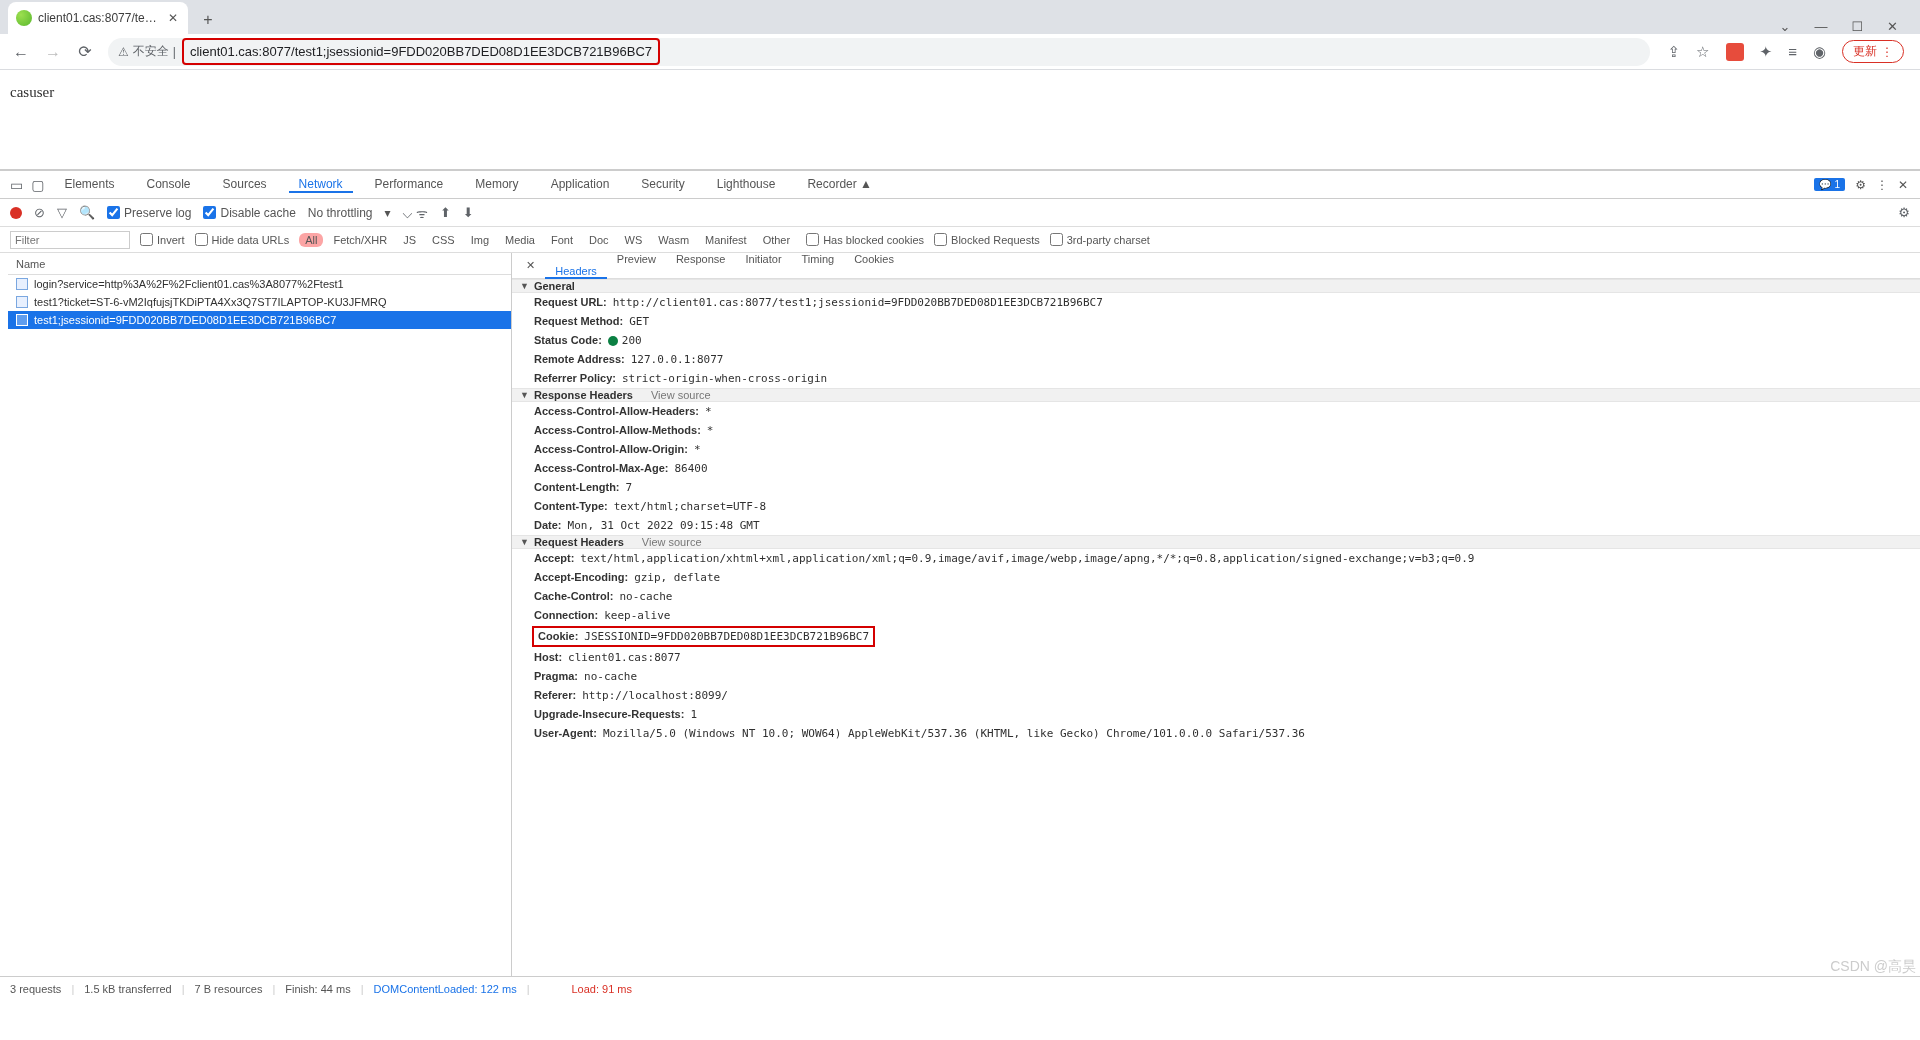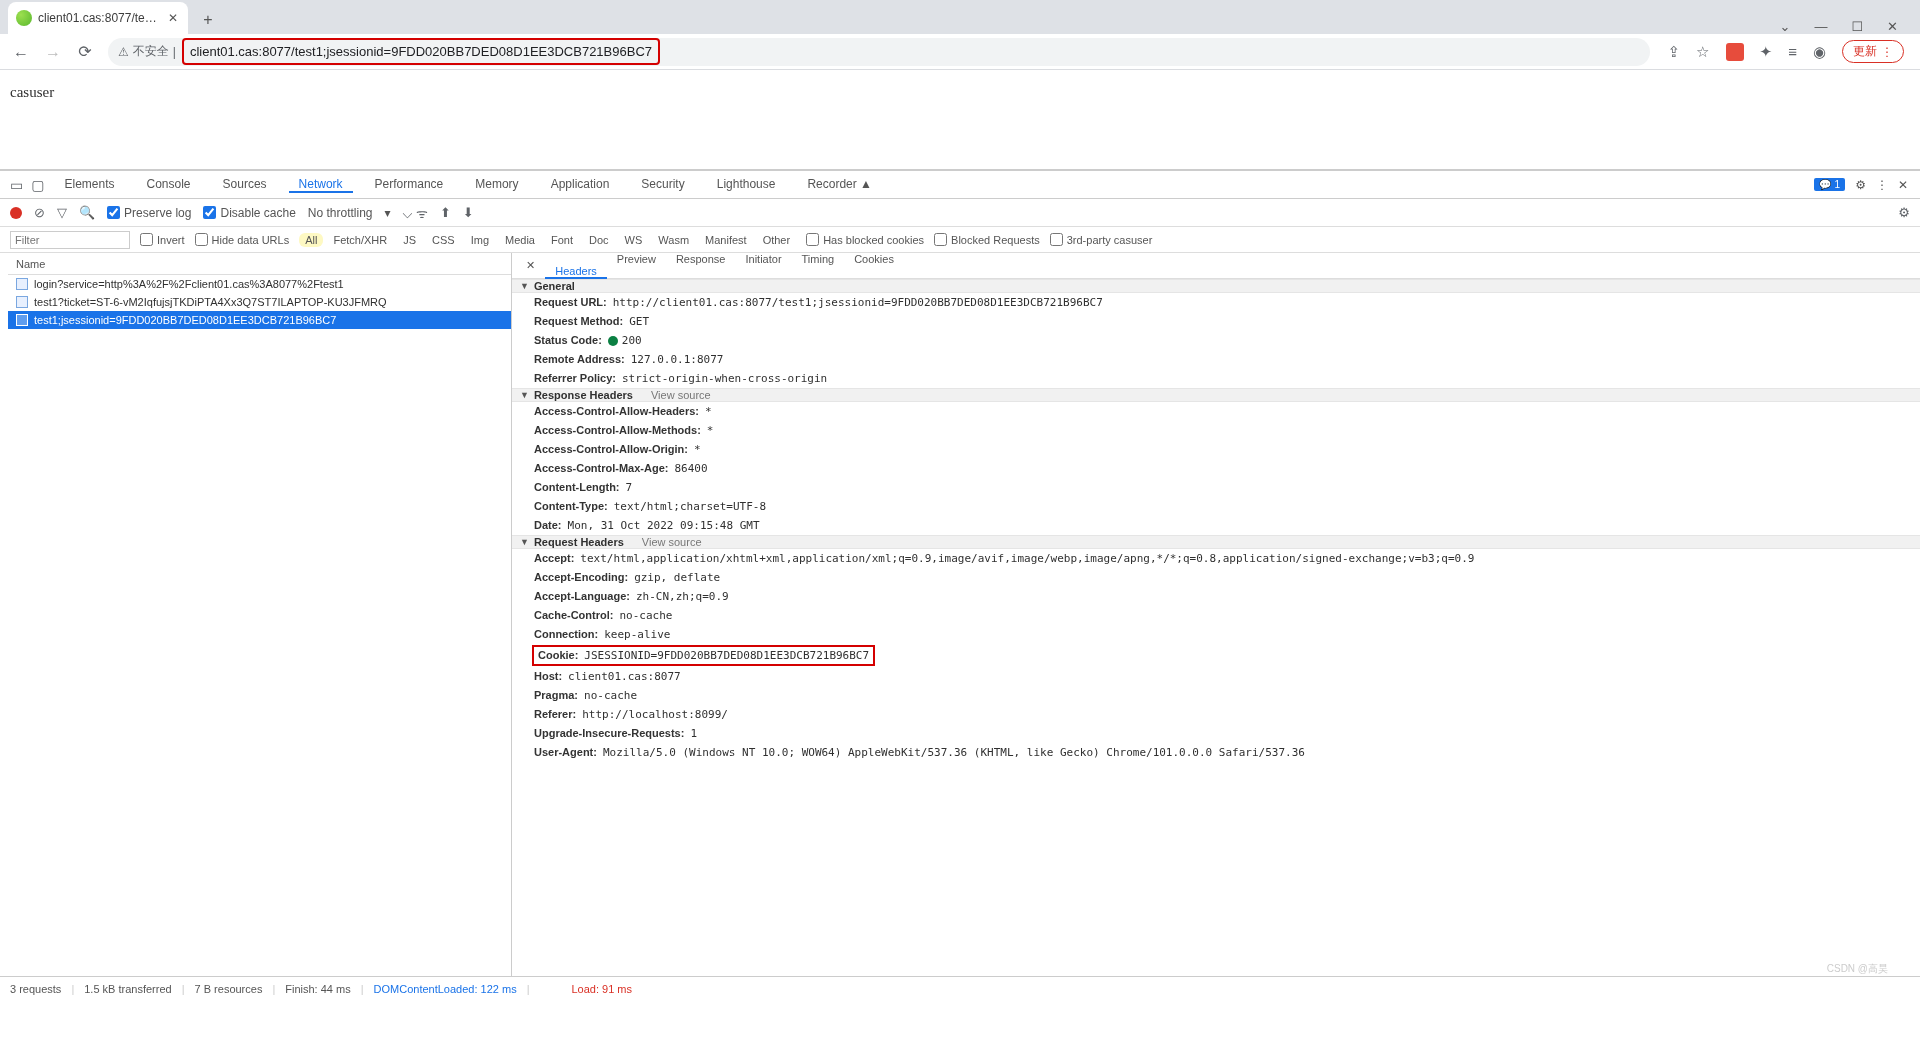--- a/index.html
+++ b/index.html
@@ -38,21 +38,21 @@
 
 .net-toolbar { height: 28px; display: flex; align-items: center; gap: 12px; padding: 0 10px; border-bottom: 1px solid #ddd; font-size: 12px; color: #555; }
 .rec-dot { width: 12px; height: 12px; background: #d93025; border-radius: 50%; }
 .tb-ic { color: #5f6368; font-size: 13px; }
 .chk { display: flex; align-items: center; gap: 4px; }
 .chk input { accent-color: #1a73e8; }
 
 .filter-bar { height: 26px; display: flex; align-items: center; gap: 10px; padding: 0 10px; border-bottom: 1px solid #ddd; font-size: 11px; color: #555; }
 .filter-input { width: 120px; height: 18px; border: 1px solid #ccc; padding: 0 4px; font-size: 11px; color: #888; }
 .pill { padding: 1px 6px; border-radius: 6px; }
-.pill.active { background: #fef9c3; }
+.pill.active { background: #fca5a5; }
 
 .net-body { flex: 1; display: flex; overflow: hidden; }
 
 .req-list { width: 504px; border-right: 1px solid #ccc; display: flex; flex-direction: column; font-size: 11px; margin-left: 8px; }
 .req-header { height: 22px; display: flex; align-items: center; padding: 0 8px; border-bottom: 1px solid #ddd; color: #555; font-weight: 400; }
 .req-row { height: 18px; display: flex; align-items: center; padding: 0 8px; gap: 6px; white-space: nowrap; overflow: hidden; }
 .req-row.selected { background: #1a73e8; color: #fff; }
 .doc-ic { width: 12px; height: 12px; border: 1px solid #7aa7e0; background: #e8f0fe; }
 .req-row.selected .doc-ic { border-color: #fff; background: rgba(255,255,255,.3); }
 
@@ -68,21 +68,21 @@
 .kv { padding: 3px 12px 3px 22px; display: flex; gap: 6px; font-family: Consolas, monospace; font-size: 11px; }
 .kv .k { font-family: "Segoe UI", Arial, sans-serif; font-weight: bold; color: #333; }
 .kv .v { color: #303030; white-space: pre-wrap; word-break: break-all; }
 .status-dot { width: 10px; height: 10px; background: #0b8043; border-radius: 50%; display: inline-block; margin-right: 4px; vertical-align: middle; }
 .cookie-hl { outline: 2px solid #d40000; padding: 2px 4px; display: inline-flex; gap: 6px; }
 
 .status-bar { height: 24px; border-top: 1px solid #ccc; display: flex; align-items: center; font-size: 11px; color: #555; padding: 0 10px; gap: 10px; }
 .status-bar .sep { color: #ccc; }
 .dcl { color: #1a73e8; }
 .load { color: #d93025; padding-left: 32px; }
-.watermark { position: absolute; right: 32px; bottom: 0; font-size: 10px; color: #ccc; }
+.watermark { position: absolute; right: 4px; bottom: 0; font-size: 14px; color: #ccc; }
 </style>
 </head>
 <body>
 
 <div class="chrome-top">
   <div class="tab-strip">
     <div class="tab">
       <span class="favicon"></span>
       <span class="title">client01.cas:8077/test1;jsessio</span>
       <span class="close">✕</span>
@@ -201,21 +201,21 @@
     <label class="chk">
         <input type="checkbox" style="">
         <span>Has blocked cookies</span>
       </label>
     <label class="chk">
         <input type="checkbox" style="">
         <span>Blocked Requests</span>
       </label>
     <label class="chk">
         <input type="checkbox" style="">
-        <span>3rd-party casuser</span>
+        <span>3rd-party charset</span>
       </label>
   </div>
 
   <div class="net-body">
     <div class="req-list">
       <div class="req-header">Name</div>
       <div id="req-rows">
           <div class="req-row">
             <span class="doc-ic"></span>
             <span>login?service=http%3A%2F%2Fclient01.cas%3A8077%2Ftest1</span>
@@ -312,24 +312,20 @@
       <div id="req-kv">
           <div class="kv">
             <span class="k">Accept:</span>
             <span class="v">text/html,application/xhtml+xml,application/xml;q=0.9,image/avif,image/webp,image/apng,*/*;q=0.8,application/signed-exchange;v=b3;q=0.9</span>
           </div>
           <div class="kv">
             <span class="k">Accept-Encoding:</span>
             <span class="v">gzip, deflate</span>
           </div>
           <div class="kv">
-            <span class="k">Accept-Language:</span>
-            <span class="v">zh-CN,zh;q=0.9</span>
-          </div>
-          <div class="kv">
             <span class="k">Cache-Control:</span>
             <span class="v">no-cache</span>
           </div>
           <div class="kv">
             <span class="k">Connection:</span>
             <span class="v">keep-alive</span>
           </div>
           <div class="kv">
             <span class="cookie-hl">
               <span class="k">Cookie:</span>

